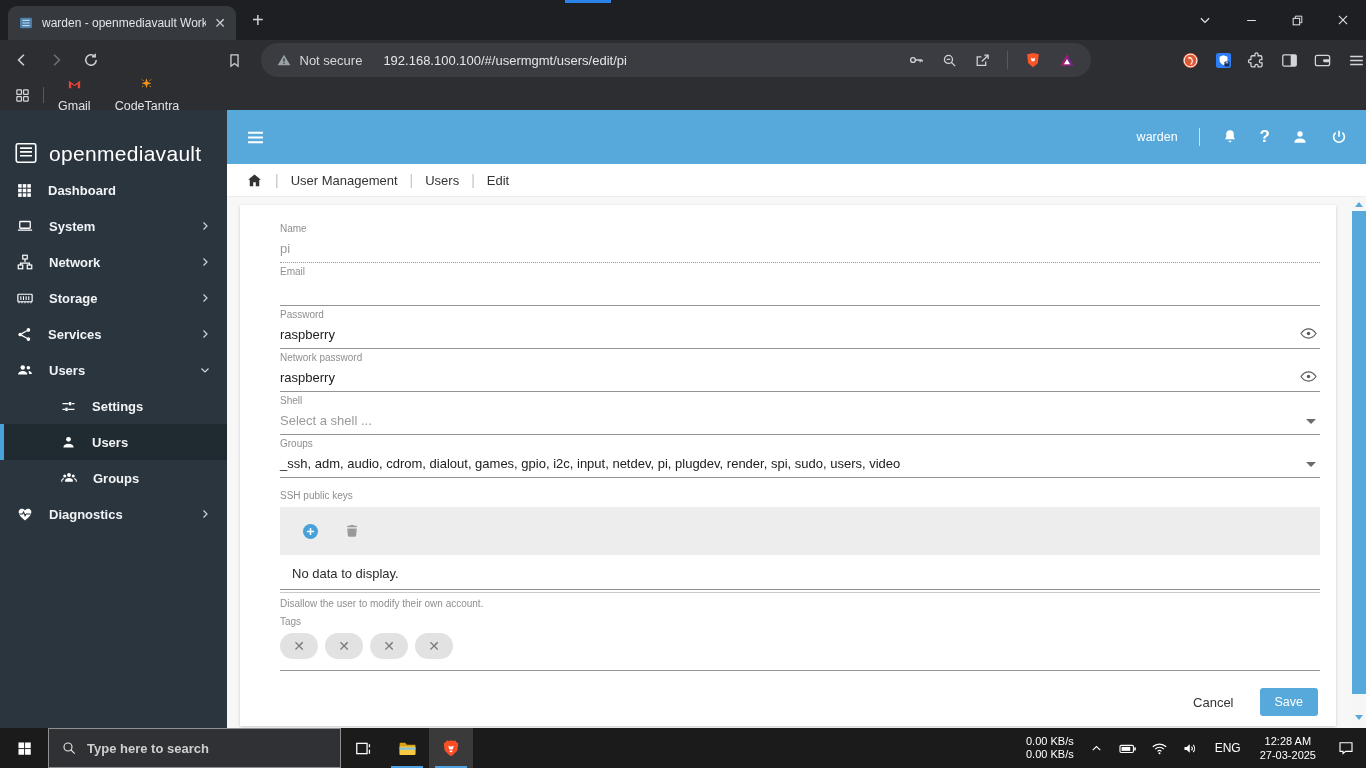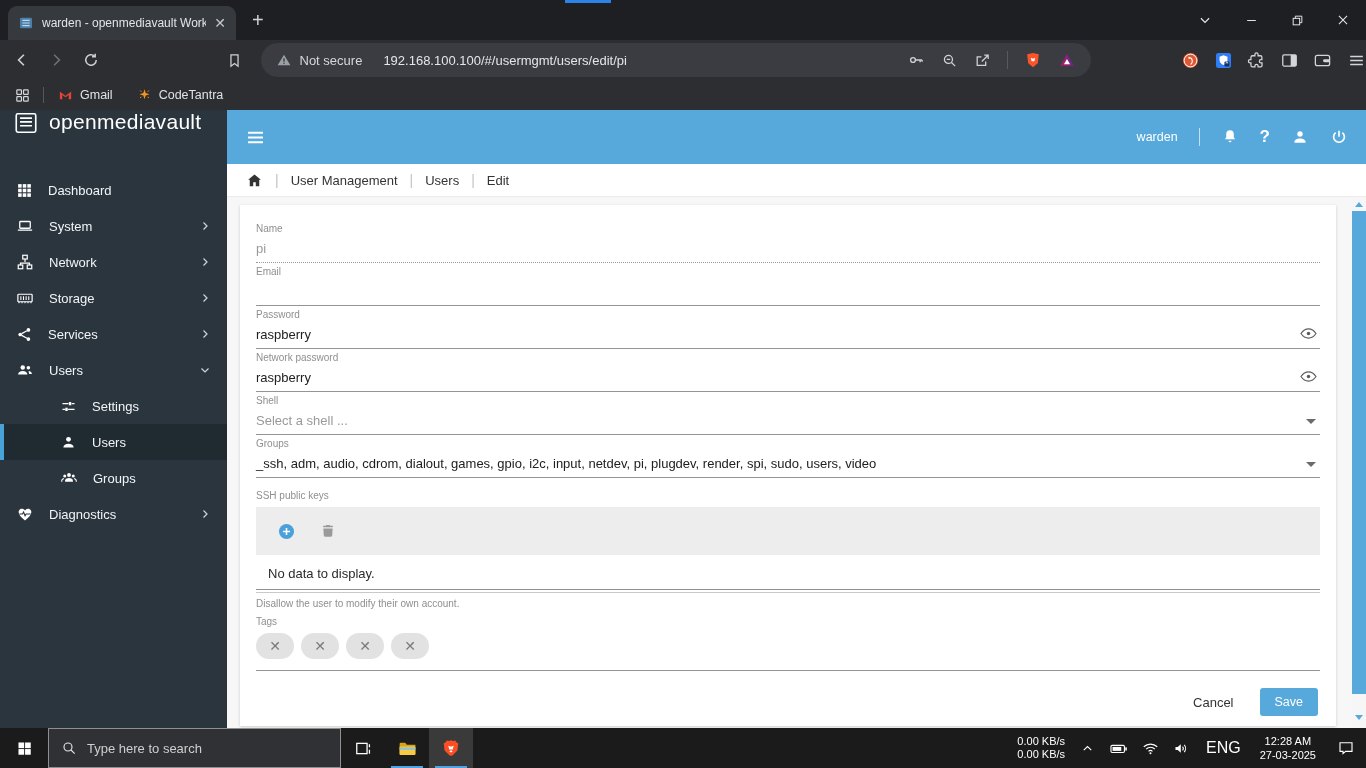--- a/index.html
+++ b/index.html
@@ -25,47 +25,47 @@
   .addr-sec { font-size:13px; color:#d6d8db; margin-left:8px; }
   .addr-url { font-size:13px; color:#e4e6e9; margin-left:21px; }
   .addr-spacer { flex:1; }
   .addr-ic { color:#ced1d5; margin-left:16px; }
   .addr-div { width:1px; height:18px; background:#56595e; margin-left:16px; }
   .extbar { display:flex; align-items:center; margin-left:90px; gap:14px; }
   .menu-ic { margin-left:15px; color:#d3d5d9; }
 
   #bookmarks { position:absolute; top:80px; left:0; right:0; height:30px; background:#2c2e32; display:flex; align-items:center; padding-left:14px; }
   .bm-div { width:1px; height:16px; background:#55585d; margin:0 14px 0 12px; }
-  .bm-item { display:flex; align-items:center; gap:7px; margin-right:24px; font-size:12.5px; color:#e0e2e5; }
+  .bm-item { display:flex; align-items:center; gap:7px; margin-right:24px; font-size:12.5px; color:#e0e2e5;flex-direction:column; }
 
   
   #app { position:absolute; top:110px; left:0; right:0; bottom:40px; display:flex; }
   #sidebar { width:227px; background:#2b353e; color:#fff; flex:none; }
-  .logo-row { height:56px; display:flex; align-items:flex-start; gap:10px; padding-left:13px; }
+  .logo-row { height:56px; display:flex; align-items:flex-end; gap:10px; padding-left:13px; }
   .logo-text { font-size:21px; color:#fff; letter-spacing:.3px; }
   .nav { padding-top:6px; }
-  .nav-item { height:36px; display:flex; align-items:center; gap:15px; padding:0 16px; font-size:13px; font-weight:400; color:#f2f5f7; }
+  .nav-item { height:36px; display:flex; align-items:center; gap:15px; padding:0 16px; font-size:13px; font-weight:700; color:#f2f5f7; }
   .nav-item .lbl { flex:1; }
   .nav-item .chev { color:#cfd6da; }
   .nav-sub { padding-left:60px; }
   .nav-sub.active { background:#202a31; border-left:4px solid #4aa3d8; padding-left:56px; }
 
   #main { flex:1; display:flex; flex-direction:column; min-width:0; }
   #omv-topbar { height:54px; background:#57a9dc; display:flex; align-items:center; padding:0 18px; flex:none; }
   .tb-right { margin-left:auto; display:flex; align-items:center; gap:21px; }
   .tb-user { font-size:12.5px; color:#fff; }
   .tb-div { width:1px; height:18px; background:rgba(255,255,255,.65); }
   .tb-ic { color:#fff; }
   .tb-q { color:#fff; font-size:17px; font-weight:700; }
 
   #breadcrumb { height:33px; background:#fff; display:flex; align-items:center; gap:12px; padding-left:19px; font-size:13px; color:#343434; border-bottom:1px solid #ececec; flex:none; }
   .bc-sep { color:#c2c2c2; font-size:14px; }
 
   #content { flex:1; background:#f7f7f7; position:relative; }
-  #card { position:absolute; left:13px; top:8px; right:30px; bottom:2px; background:#fff; box-shadow:0 1px 3px rgba(0,0,0,.18); padding-top:18px; overflow:hidden; }
+  #card { position:absolute; left:13px; top:8px; right:30px; bottom:2px; background:#fff; box-shadow:0 1px 3px rgba(0,0,0,.18); padding-top:18px; overflow:hidden;padding-left:24px; }
   .field { margin:0 16px 3px; }
   .field .flbl { font-size:10px; color:#8f8f8f; height:13px; }
   .field .fval { position:relative; font-size:13px; color:#212121; min-height:27px; padding:4px 28px 6px 0; border-bottom:1px solid #949494; display:flex; align-items:center; }
   .field.disabled .fval { color:#9a9a9a; border-bottom-style:dotted; border-bottom-color:#9a9a9a; }
   .field .placeholder { color:#9a9a9a; }
   .trail { position:absolute; right:2px; bottom:5px; color:#5c5c5c; }
   .caret { position:absolute; right:4px; bottom:10px; width:0; height:0; border-left:5px solid transparent; border-right:5px solid transparent; border-top:5px solid #6b6b6b; }
 
   .ssh { margin:0 16px; padding-top:9px; }
   .ssh .flbl { font-size:10px; color:#8f8f8f; height:13px; }
@@ -88,29 +88,29 @@
 
   #scrollbar { position:absolute; top:0; right:0; bottom:0; width:14px; background:#f6f6f6; }
   .sb-up, .sb-down { position:absolute; left:3px; width:0; height:0; border-left:4px solid transparent; border-right:4px solid transparent; }
   .sb-up { top:5px; border-bottom:5px solid #57a9dc; }
   .sb-down { bottom:8px; border-top:5px solid #57a9dc; }
   .sb-thumb { position:absolute; left:0; right:0; top:14px; bottom:34px; background:#57a9dc; }
 
   
   #taskbar { position:absolute; left:0; right:0; bottom:0; height:40px; background:#1b1b1b; display:flex; align-items:stretch; color:#fff; }
   .tb-start { width:48px; display:flex; align-items:center; justify-content:center; }
-  .tb-search { width:293px; background:#2f3134; border:1px solid #8f8f8f; display:flex; align-items:center; }
+  .tb-search { width:293px; background:#2f3134; border:1px solid #8f8f8f; display:flex; align-items:center;font-weight:bold; }
   .tb-search .ph { font-size:13px; color:#cfcfcf; }
   .tb-btn { width:44px; display:flex; align-items:center; justify-content:center; position:relative; }
   .tb-btn.running::after { content:""; position:absolute; left:6px; right:6px; bottom:0; height:2px; background:#4fa3e3; }
   .tb-btn.focused { background:#3a3a3a; }
   .tray { margin-left:auto; display:flex; align-items:center; }
   .net { font-size:11px; line-height:13px; text-align:right; margin-right:8px; }
   .tray-ic { margin:0 7px; display:flex; align-items:center; }
-  .lang { font-size:16px; margin:0 9px; }
+  .lang { font-size:12px; margin:0 9px; }
   .clock { font-size:11px; line-height:14px; text-align:center; margin:0 10px; }
   .ac { width:40px; display:flex; align-items:center; justify-content:center; }
 </style>
 </head>
 <body>
 
 <div id="tabstrip">
   <div class="top-accent"></div>
   <div class="tab">
     <span class="ic">

